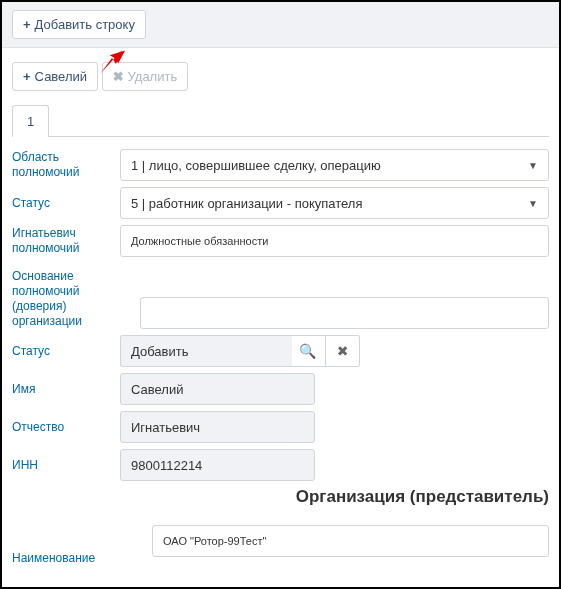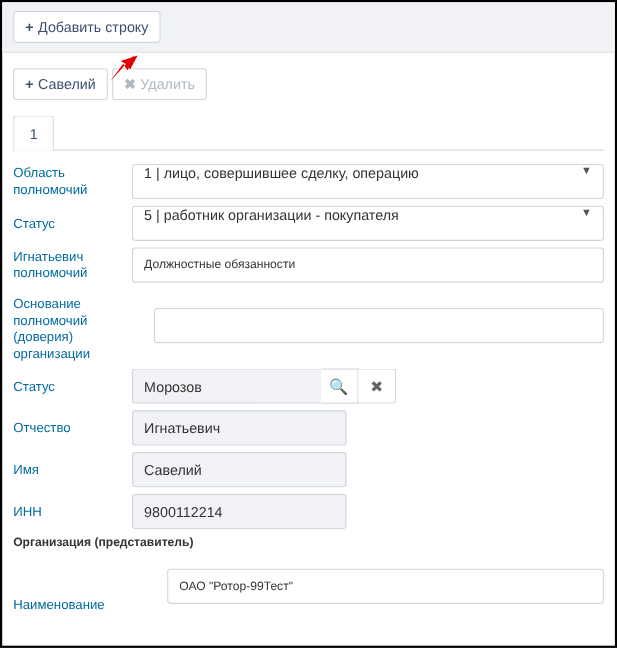--- a/index.html
+++ b/index.html
@@ -85,20 +85,21 @@
     }
     .row .label.wide { width: 140px; margin-top: 36px; }
     .row .control {
       flex: 1;
     }
     .select, .input, .readonly, .input-group {
       height: 32px;
     }
     .select {
       display: flex;
+      align-items: center;
       justify-content: space-between;
       border: 1px solid #d0d5dd;
       border-radius: 3px;
       padding: 0 10px;
       color: #333;
       background: #fff;
       cursor: pointer;
     }
     .select .caret {
       color: #555;
@@ -147,23 +148,24 @@
       background: #fff;
       color: #666;
       cursor: pointer;
       font-size: 14px;
     }
     .input-group .icon-btn.last { border-radius: 0 3px 3px 0; }
     .section-title {
       font-weight: 600;
       color: #333;
       margin: 6px 0 8px 0;
-      font-size: 11px;
-    }
-    .row.multiline { align-items: center; gap: 20px; }
+      font-size: 17px;
+      text-align: right;
+    }
+    .row.multiline { align-items: flex-end; gap: 20px; }
     .row.multiline .label { padding-top: 6px; }
   </style>
 </head>
 <body>
 
 <div class="top-bar">
   <button class="btn">
     <span class="plus-icon">+</span>
     <span>Добавить строку</span>
   </button>
@@ -226,42 +228,42 @@
     <div class="label">Основание полномочий (доверия) организации</div>
     <div class="control">
       <input class="input" value="" style="">
     </div>
   </div>
 
   <div class="row">
     <div class="label">Статус</div>
     <div class="control">
       <div class="input-group">
-        <div class="left">Морозов</div>
+        <div class="left">Добавить</div>
         <div class="icon-btn">
           <span>🔍</span>
         </div>
         <div class="icon-btn last">
           <span>✖</span>
         </div>
       </div>
     </div>
   </div>
 
   <div class="row">
+    <div class="label">Имя</div>
+    <div class="control">
+      <div class="readonly">Савелий</div>
+    </div>
+  </div>
+
+  <div class="row">
     <div class="label">Отчество</div>
     <div class="control">
       <div class="readonly">Игнатьевич</div>
-    </div>
-  </div>
-
-  <div class="row">
-    <div class="label">Имя</div>
-    <div class="control">
-      <div class="readonly">Савелий</div>
     </div>
   </div>
 
   <div class="row">
     <div class="label">ИНН</div>
     <div class="control">
       <div class="readonly">9800112214</div>
     </div>
   </div>
 

